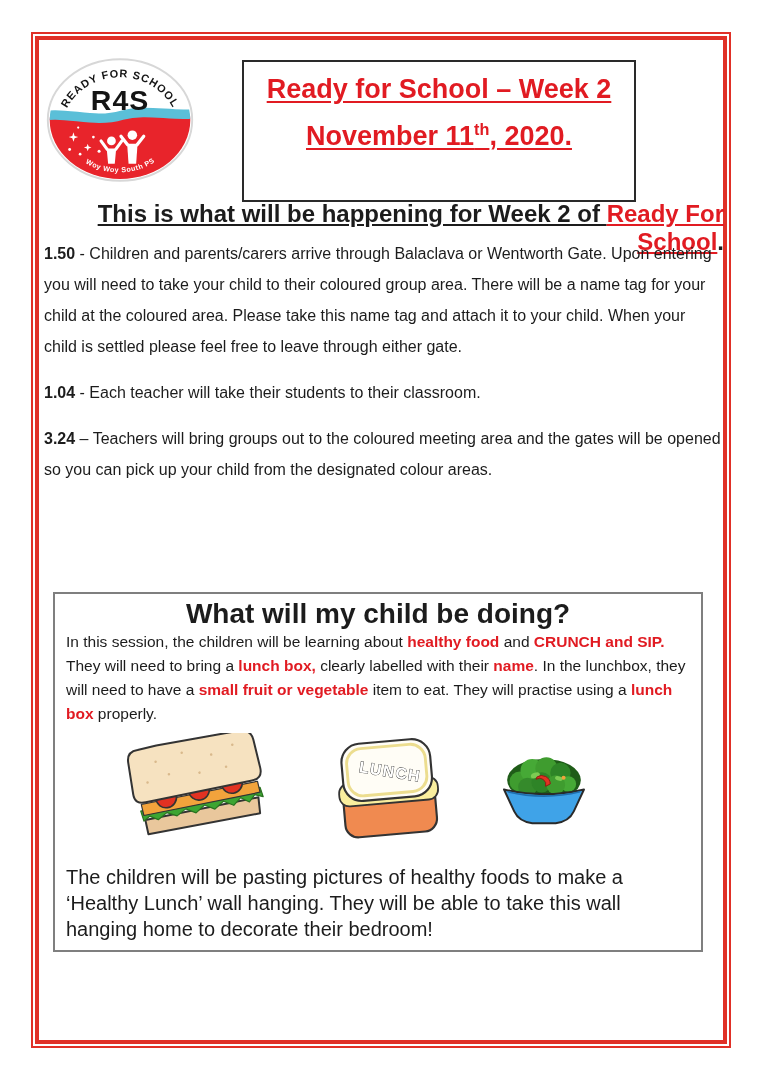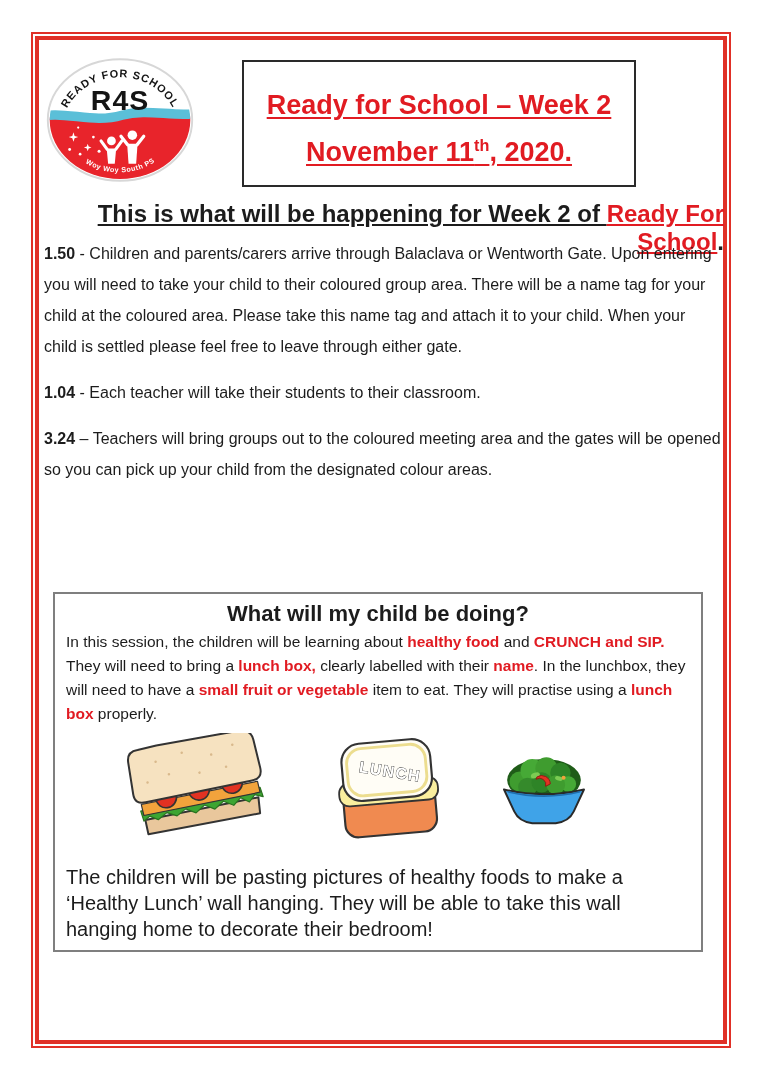--- a/index.html
+++ b/index.html
@@ -7,39 +7,39 @@
     width:764px;height:1080px;background:#ffffff;position:relative;
     font-family:"Liberation Sans", sans-serif;color:#1c1c1c;overflow:hidden;
   }
   .frame{
     position:absolute;left:35px;top:36px;width:692px;height:1008px;
     box-sizing:border-box;border:4px solid #e03027;
     outline:2px solid #e03027;outline-offset:2px;
   }
   .logo{position:absolute;left:44px;top:56px;}
   .title-box{
-    position:absolute;left:242px;top:60px;width:394px;height:127px;
-    box-sizing:border-box;border:2px solid #2a2a2a;text-align:center;padding-top:28px;
+    position:absolute;left:242px;top:60px;width:394px;height:142px;
+    box-sizing:border-box;border:2px solid #2a2a2a;text-align:center;padding-top:12px;
   }
   .title-line{
     font-size:27px;font-weight:bold;color:var(--red);
     text-decoration:underline;text-underline-offset:3px;line-height:1.15;
   }
   .title-line + .title-line{margin-top:15px;}
   .heading{
     position:absolute;left:40px;top:200px;width:684px;text-align:right;
     font-size:24px;font-weight:bold;
   }
   .schedule{position:absolute;left:44px;top:238px;width:678px;font-size:16px;}
   .schedule p{margin:0 0 15px 0;line-height:31px;}
   .activity-box{
     position:absolute;left:53px;top:592px;width:650px;min-height:311px;
     box-sizing:border-box;border:2px solid #7f7f7f;padding:7px 11px 8px 11px;
   }
-  .box-title{text-align:center;font-size:22px;font-weight:bold;line-height:26px;}
+  .box-title{text-align:center;font-size:28px;font-weight:bold;line-height:26px;}
   .box-intro{font-size:15.5px;line-height:24px;margin-top:3px;}
   .box-outro{font-size:20px;line-height:26px;margin-top:8px;}
   .food-row{
     display:flex;align-items:center;justify-content:center;gap:44px;
     margin-top:4px;padding-right:46px;height:126px;
   }
   .b{font-weight:bold}
   .red{color:var(--red)}
   .u{text-decoration:underline;text-underline-offset:2px;}
   .sup{vertical-align:super;font-size:0.6em;text-align:center;}

